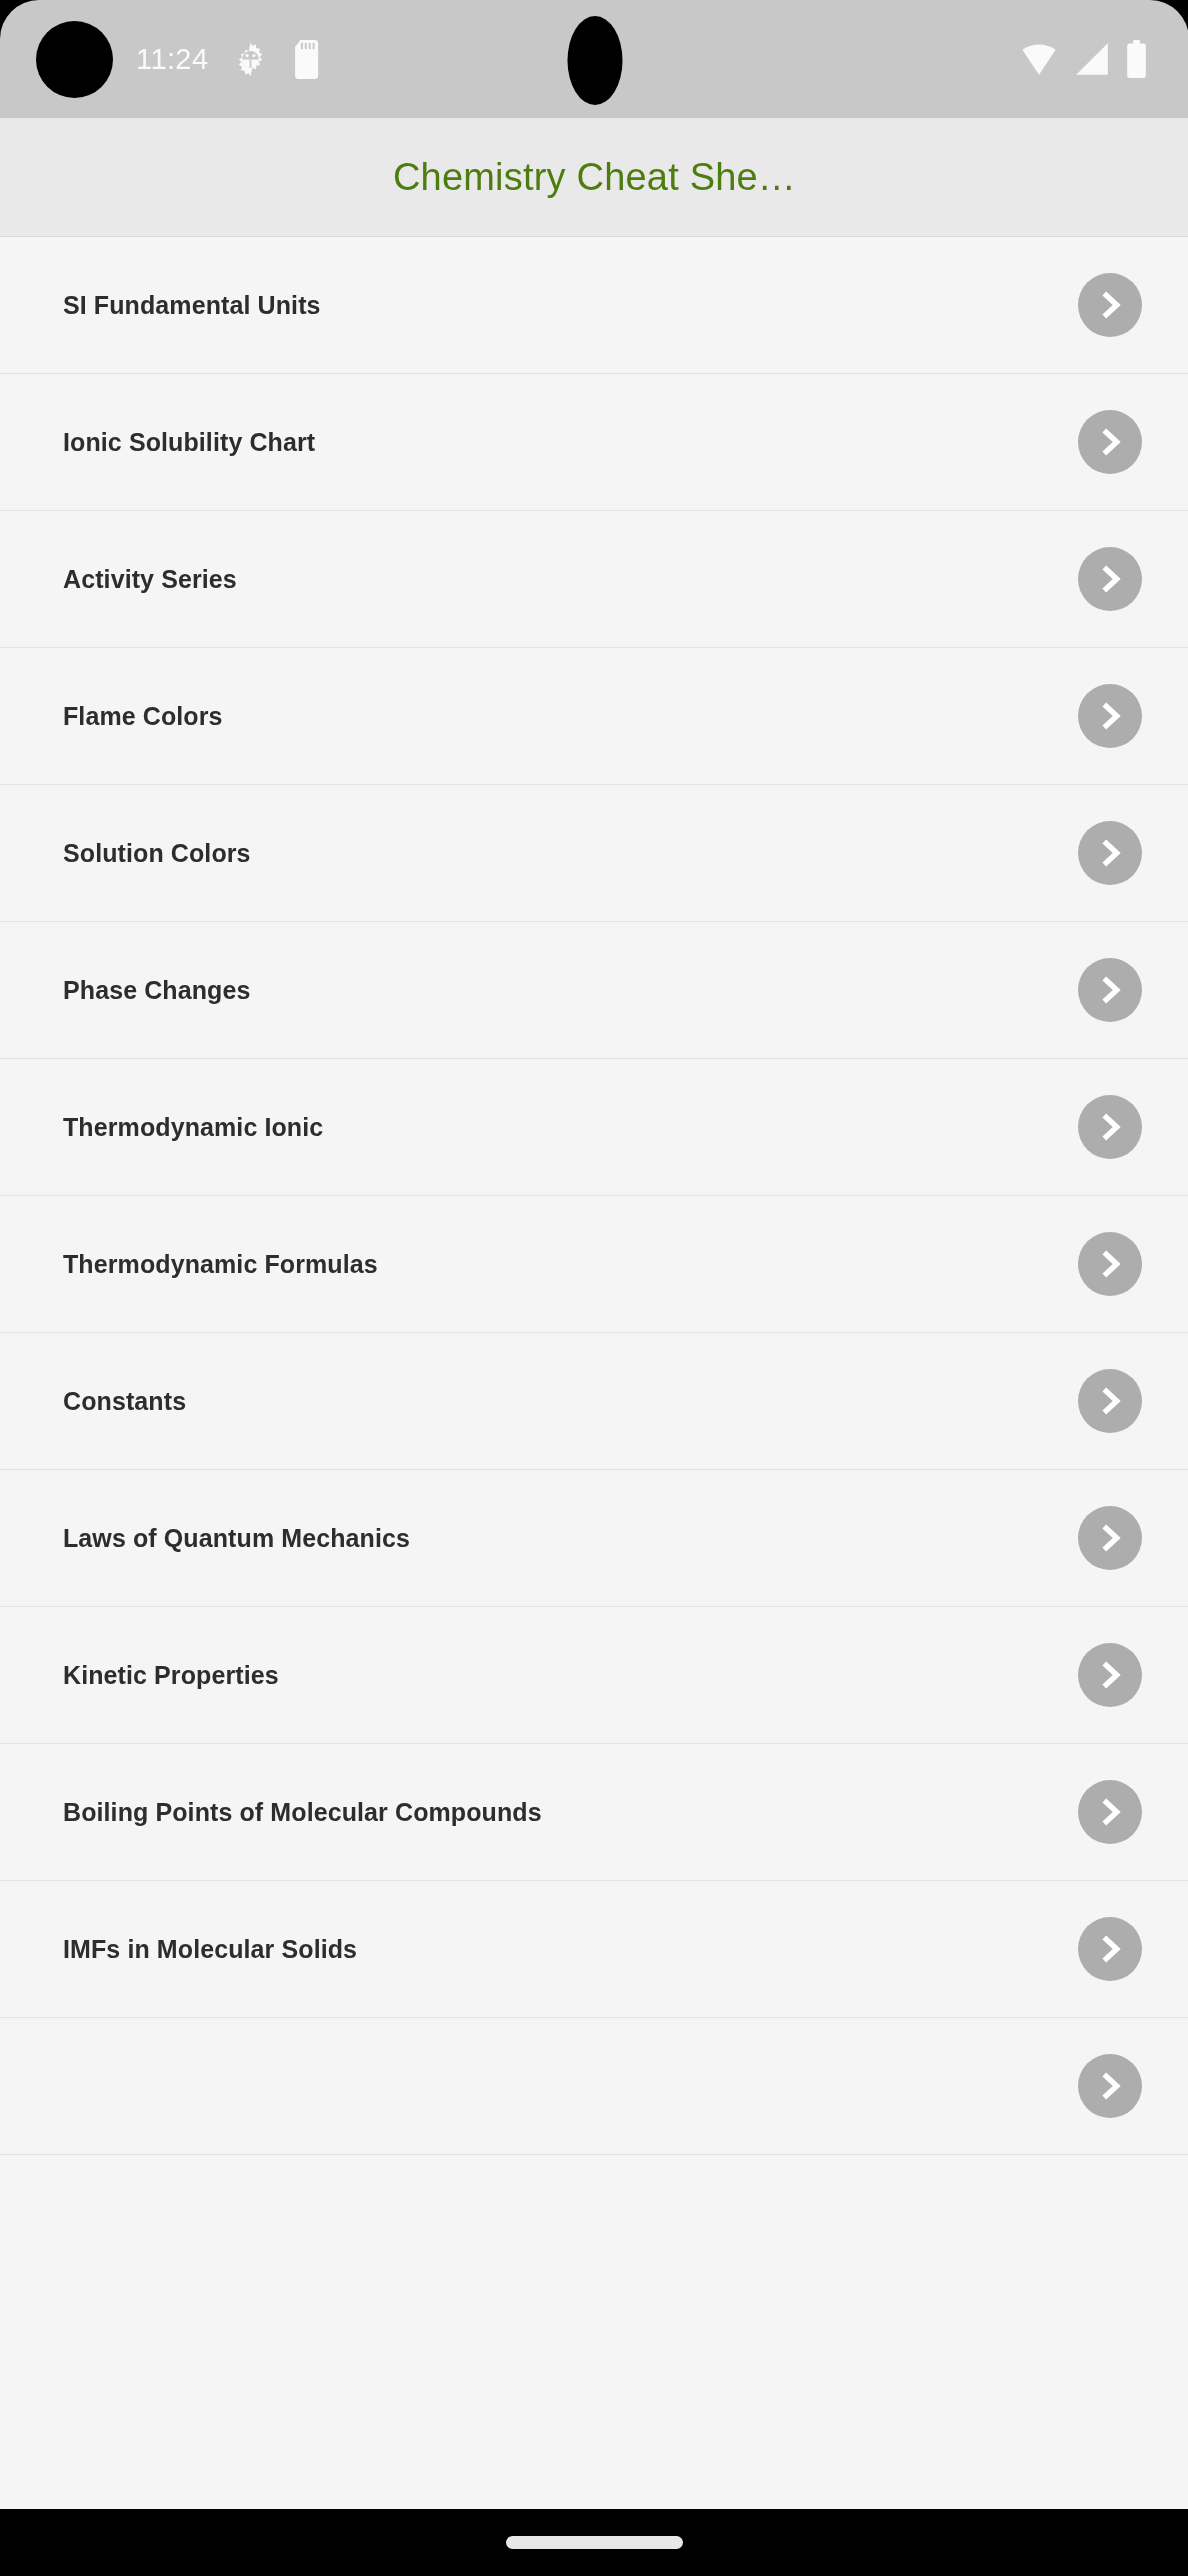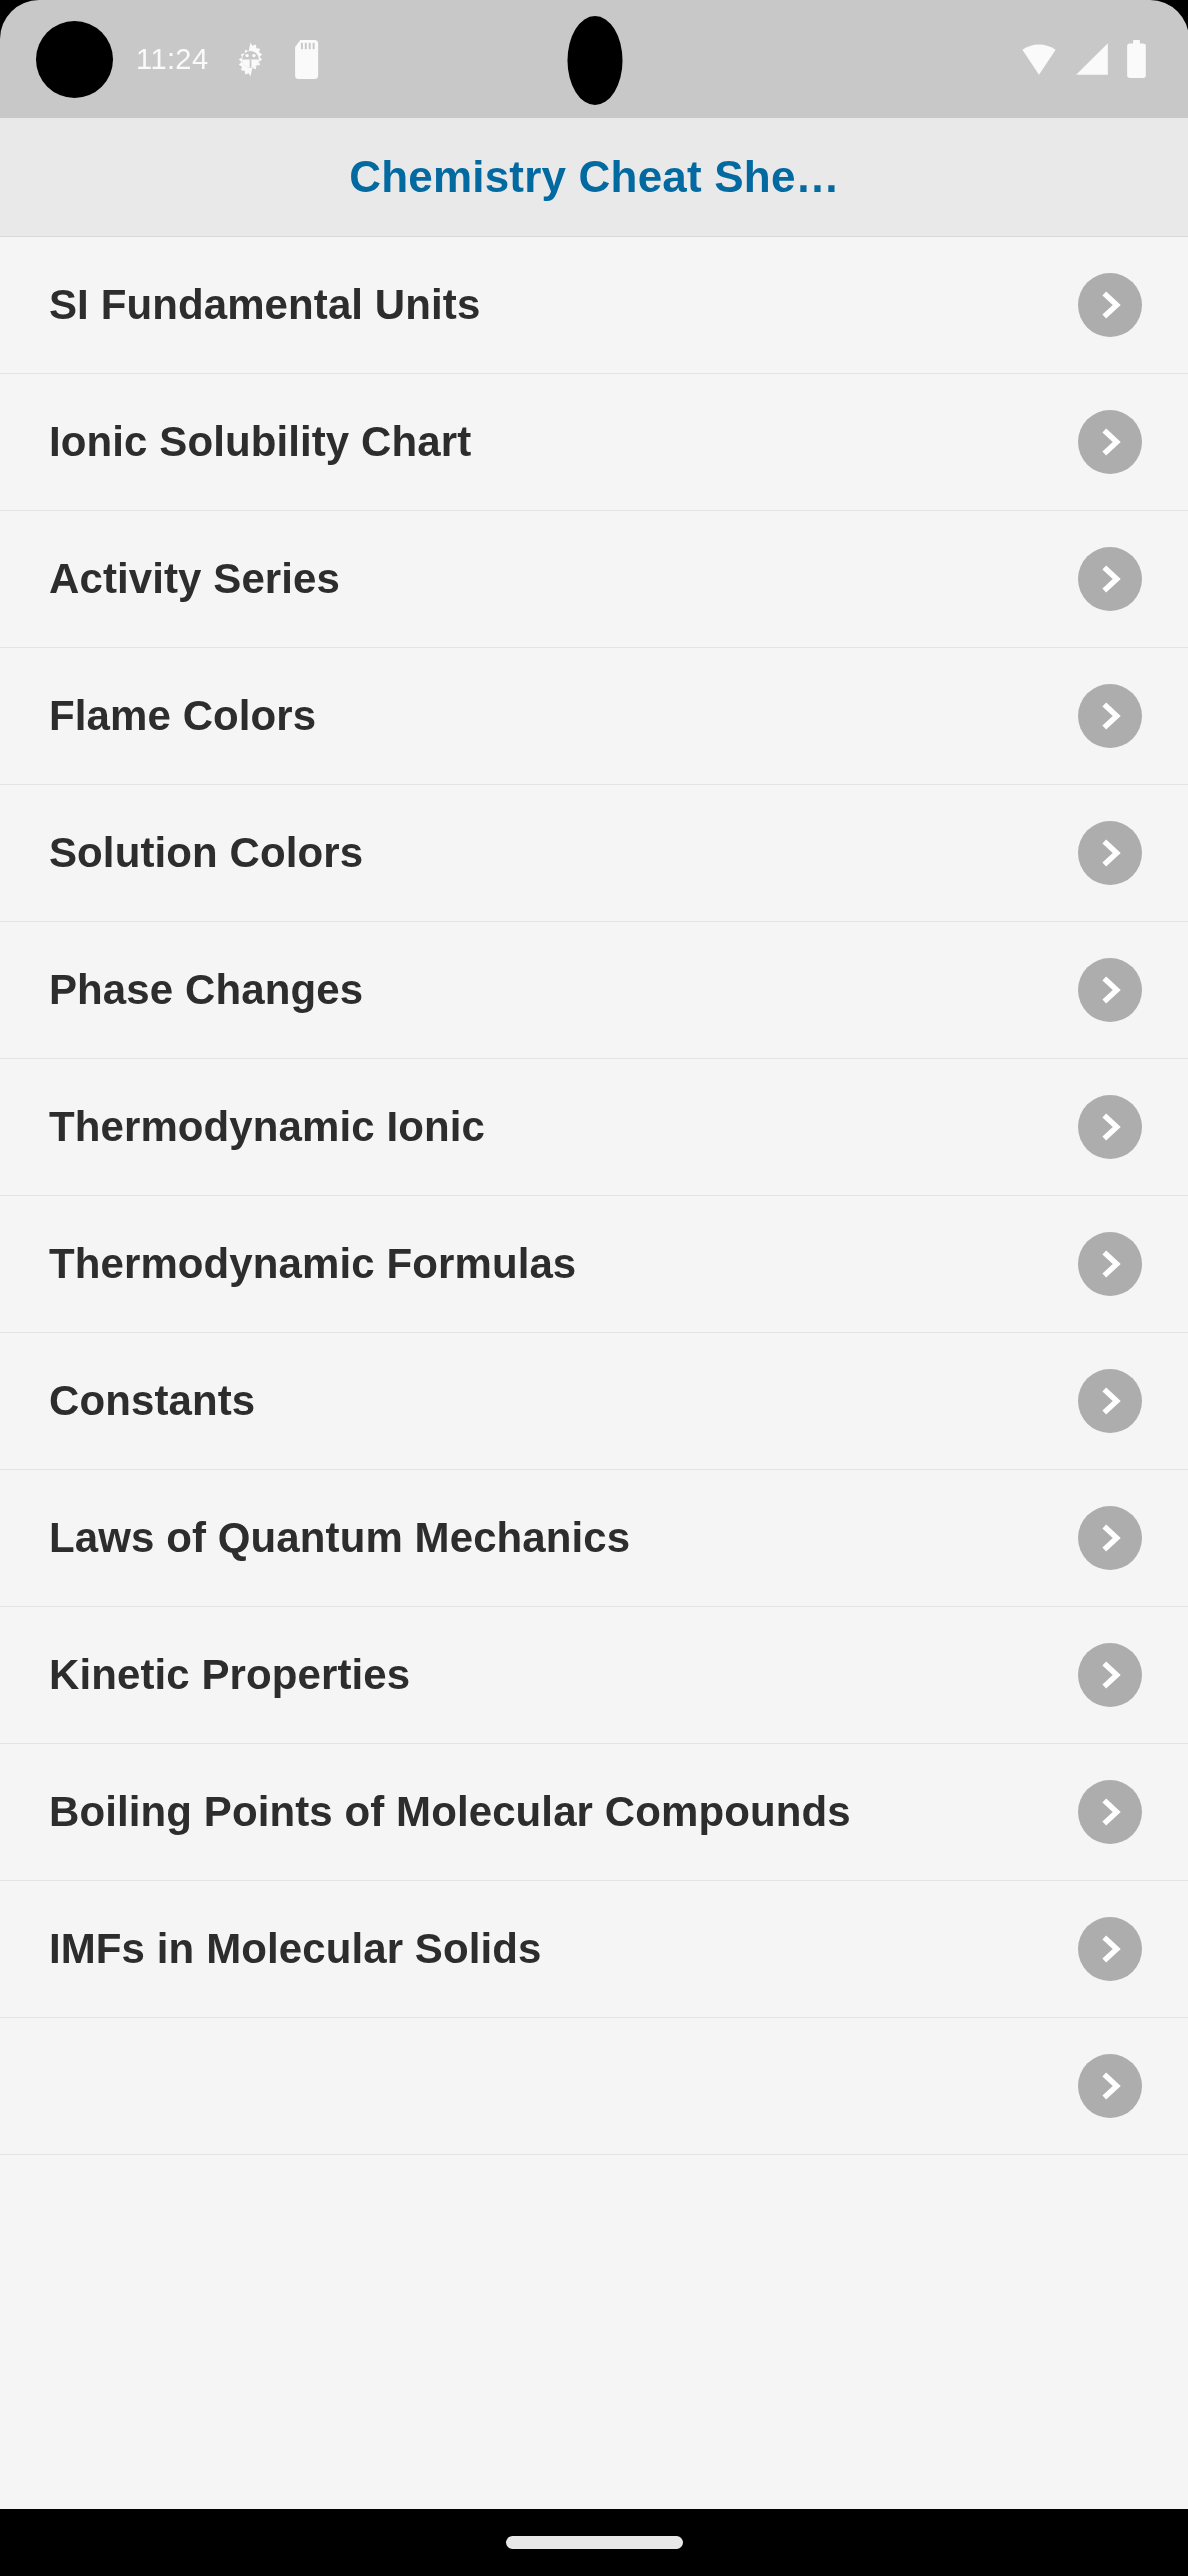--- a/index.html
+++ b/index.html
@@ -60,23 +60,23 @@
   
   .appbar {
     height:119px;
     background:#e9e9e9;
     display:flex;
     align-items:center;
     justify-content:center;
     border-bottom:1.8px solid #d9d9d9;
   }
   .appbar-title {
-    color:#0369a1;
-    font-size:44px;
-    font-weight:bold;
+    color:#4d7c0f;
+    font-size:38px;
+    font-weight:normal;
     letter-spacing:0.2px;
     white-space:nowrap;
     overflow:hidden;
   }
 
   
   .list {
     background:#f5f5f5;
     height:2272px;
     overflow:hidden;
@@ -84,23 +84,23 @@
   .row {
     position:relative;
     height:137px;
     background:#f5f5f5;
     border-bottom:1.8px solid #e3e3e3;
     display:flex;
     align-items:center;
   }
   .row-label {
     color:#2d2d2d;
-    font-size:42px;
+    font-size:25px;
     font-weight:bold;
-    padding-left:49px;
+    padding-left:63px;
     letter-spacing:0.1px;
     white-space:nowrap;
   }
   .chev {
     position:absolute;
     right:47px;
     top:50%;
     transform:translateY(-50%);
     width:64px; height:64px;
     border-radius:50%;

